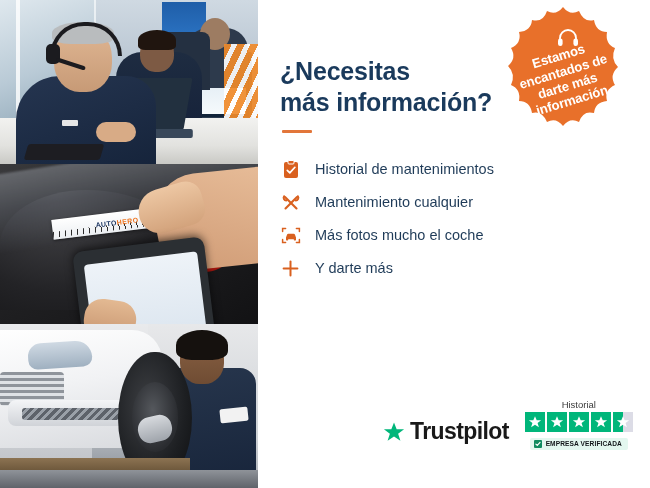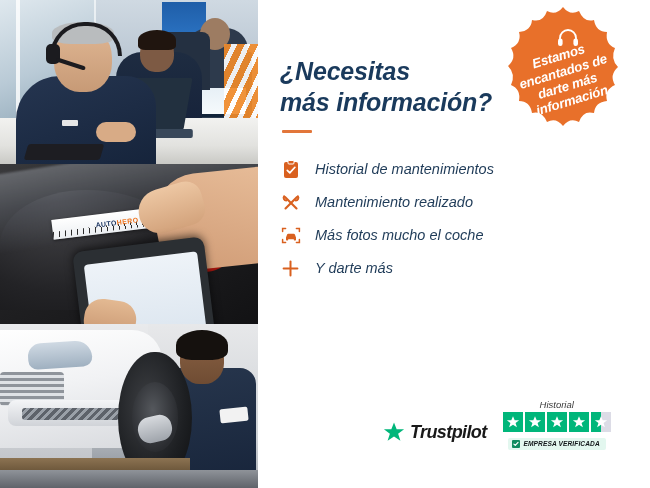--- a/index.html
+++ b/index.html
@@ -302,21 +302,20 @@
   }
 
   
   .content {
     position: relative;
     flex: 1 1 auto;
     height: 488px;
     background: #ffffff;
     padding: 56px 28px 0 22px;
     box-sizing: border-box;
-    font-style: italic;
   }
 
   .heading {
     margin: 0;
     font-size: 25px;
     line-height: 1.22;
     font-weight: bold;
     color: #1a3a5c;
     letter-spacing: -0.2px;
     max-width: 235px;
@@ -415,21 +414,21 @@
     gap: 16px;
   }
   .tp-logo {
     display: flex;
     align-items: center;
     gap: 5px;
     margin-bottom: 7px;
   }
   .tp-logo-star { width: 22px; height: 22px; display:block; }
   .tp-wordmark {
-    font-size: 18px;
+    font-size: 23px;
     font-weight: bold;
     color: #191919;
     letter-spacing: -0.6px;
     line-height: 1;
   }
   .tp-rating {
     display: flex;
     flex-direction: column;
     align-items: center;
     gap: 3px;
@@ -580,21 +579,21 @@
         <span class="feature-icon">
           <svg width="20" height="20" viewBox="0 0 20 20">
             <g stroke="#d9601f" stroke-width="2.1" stroke-linecap="round">
               <path d="M4 4 L15.5 15.5"></path>
               <path d="M16 4 L4.5 15.5"></path>
             </g>
             <path d="M3.2 3.2 a2.6 2.6 0 0 0 2.2 4.2" fill="none" stroke="#d9601f" stroke-width="2" stroke-linecap="round"></path>
             <path d="M16.8 3.2 a2.6 2.6 0 0 1 -2.2 4.2" fill="none" stroke="#d9601f" stroke-width="2" stroke-linecap="round"></path>
           </svg>
         </span>
-        <span class="feature-label">Mantenimiento realizado</span>
+        <span class="feature-label">Mantenimiento cualquier</span>
       </li>
 
 
       <li class="feature-item">
         <span class="feature-icon">
           <svg width="20" height="19" viewBox="0 0 20 19">
             <g fill="none" stroke="#d9601f" stroke-width="1.5" stroke-linecap="round">
               <path d="M1.6 5.6 V2.6 h3"></path>
               <path d="M18.4 5.6 V2.6 h-3"></path>
               <path d="M1.6 13.4 V16.4 h3"></path>

